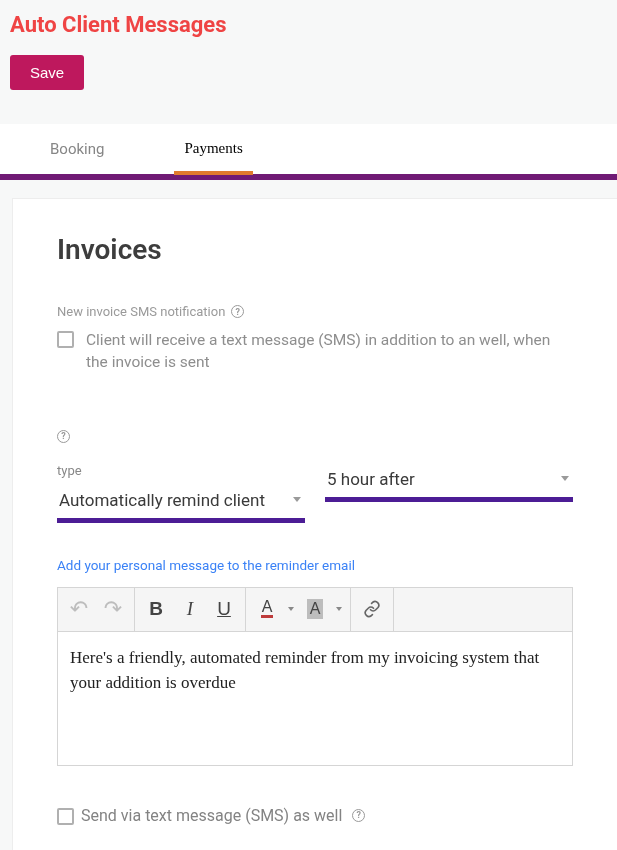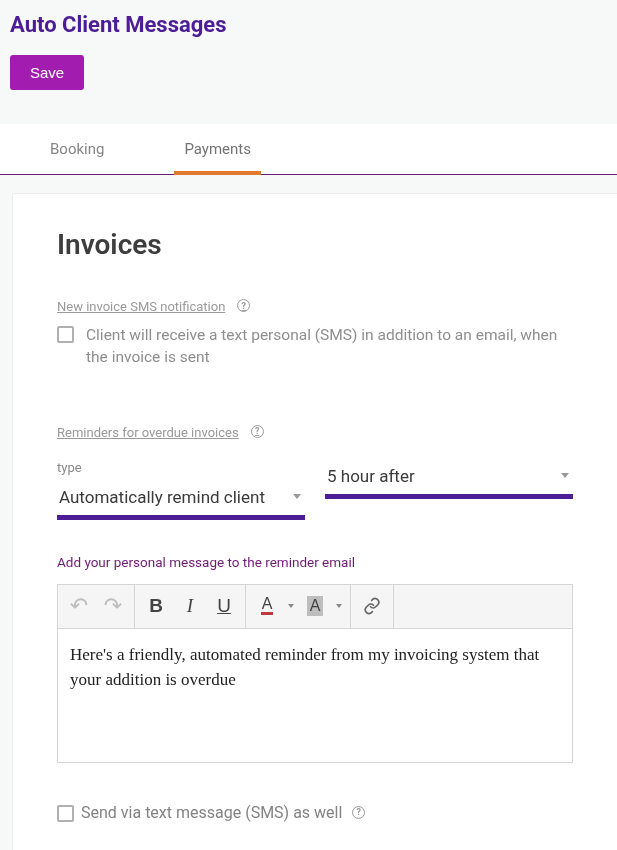--- a/index.html
+++ b/index.html
@@ -9,51 +9,52 @@
     color: #333;
     width: 617px;
   }
   .header-area {
     padding: 12px 10px 20px 10px;
     background: #f7f8f8;
   }
   .page-title {
     font-size: 22px;
     font-weight: 700;
-    color: #4c1d95;
+    color: #ef4444;
     margin-bottom: 18px;
   }
   .save-btn {
-    background: #a21caf;
+    background: #be185d;
     color: #fff;
     border: none;
     border-radius: 3px;
     padding: 9px 20px;
     font-size: 15px;
     cursor: pointer;
     text-align: center;
   }
   .tabs {
     display: flex;
     background: #fff;
-    border-bottom: 1px solid #701a75;
+    border-bottom: 6px solid #701a75;
     padding-left: 40px;
     gap: 60px;
     margin-top: 14px;
   }
   .tab {
     padding: 16px 10px;
     color: #868686;
     font-size: 15px;
     cursor: pointer;
     white-space: nowrap;
     position: relative;
   }
   .tab.active {
-    color: #737373;
+    color: #000000;
+    font-family: Liberation Serif, serif;
   }
   .tab.active::after {
     content: "";
     position: absolute;
     left: 0; right: 0; bottom: -1px;
     height: 4px;
     background: #e07a2d;
   }
   .panel {
     background: #fff;
@@ -67,22 +68,22 @@
     font-size: 28px;
     font-weight: 600;
     color: #3d3d3d;
     margin-bottom: 38px;
   }
   .field-label {
     font-size: 13px;
     color: #9a9a9a;
     margin-bottom: 10px;
     display: flex;
-    gap: 12px;
-    text-decoration: underline;
+    align-items: center;
+    gap: 6px;
   }
   .help-icon {
     width: 13px;
     height: 13px;
     border: 1.2px solid #9a9a9a;
     border-radius: 50%;
     display: inline-flex;
     align-items: center;
     justify-content: center;
     font-size: 9px;
@@ -135,21 +136,21 @@
     color: #3a3a3a;
   }
   .caret {
     width: 0; height: 0;
     border-left: 4px solid transparent;
     border-right: 4px solid transparent;
     border-top: 5px solid #9a9a9a;
   }
   .editor-label {
     font-size: 13.5px;
-    color: #701a75;
+    color: #3b82f6;
     margin-bottom: 14px;
     margin-top: 7px;
   }
   .editor {
     border: 1px solid #d5d5d5;
   }
   .toolbar {
     display: flex;
     align-items: stretch;
     background: #f5f5f5;
@@ -247,27 +248,26 @@
 <div class="panel">
   <h2 class="section-title">Invoices</h2>
 
   <div class="block">
     <div class="field-label">
       <span>New invoice SMS notification</span>
       <span class="help-icon">?</span>
     </div>
     <div class="checkbox-row">
       <div class="checkbox"></div>
-      <div class="checkbox-label">Client will receive a text personal (SMS) in addition to an email, when the invoice is sent</div>
+      <div class="checkbox-label">Client will receive a text message (SMS) in addition to an well, when the invoice is sent</div>
     </div>
   </div>
 
   <div class="block tight">
     <div class="field-label">
-      <span>Reminders for overdue invoices</span>
       <span class="help-icon">?</span>
     </div>
     <div class="select-row">
       <div class="select-col">
         <div class="sub-label">type</div>
         <div class="select-box">
           <span class="select-value">Automatically remind client</span>
           <span class="caret"></span>
         </div>
       </div>

